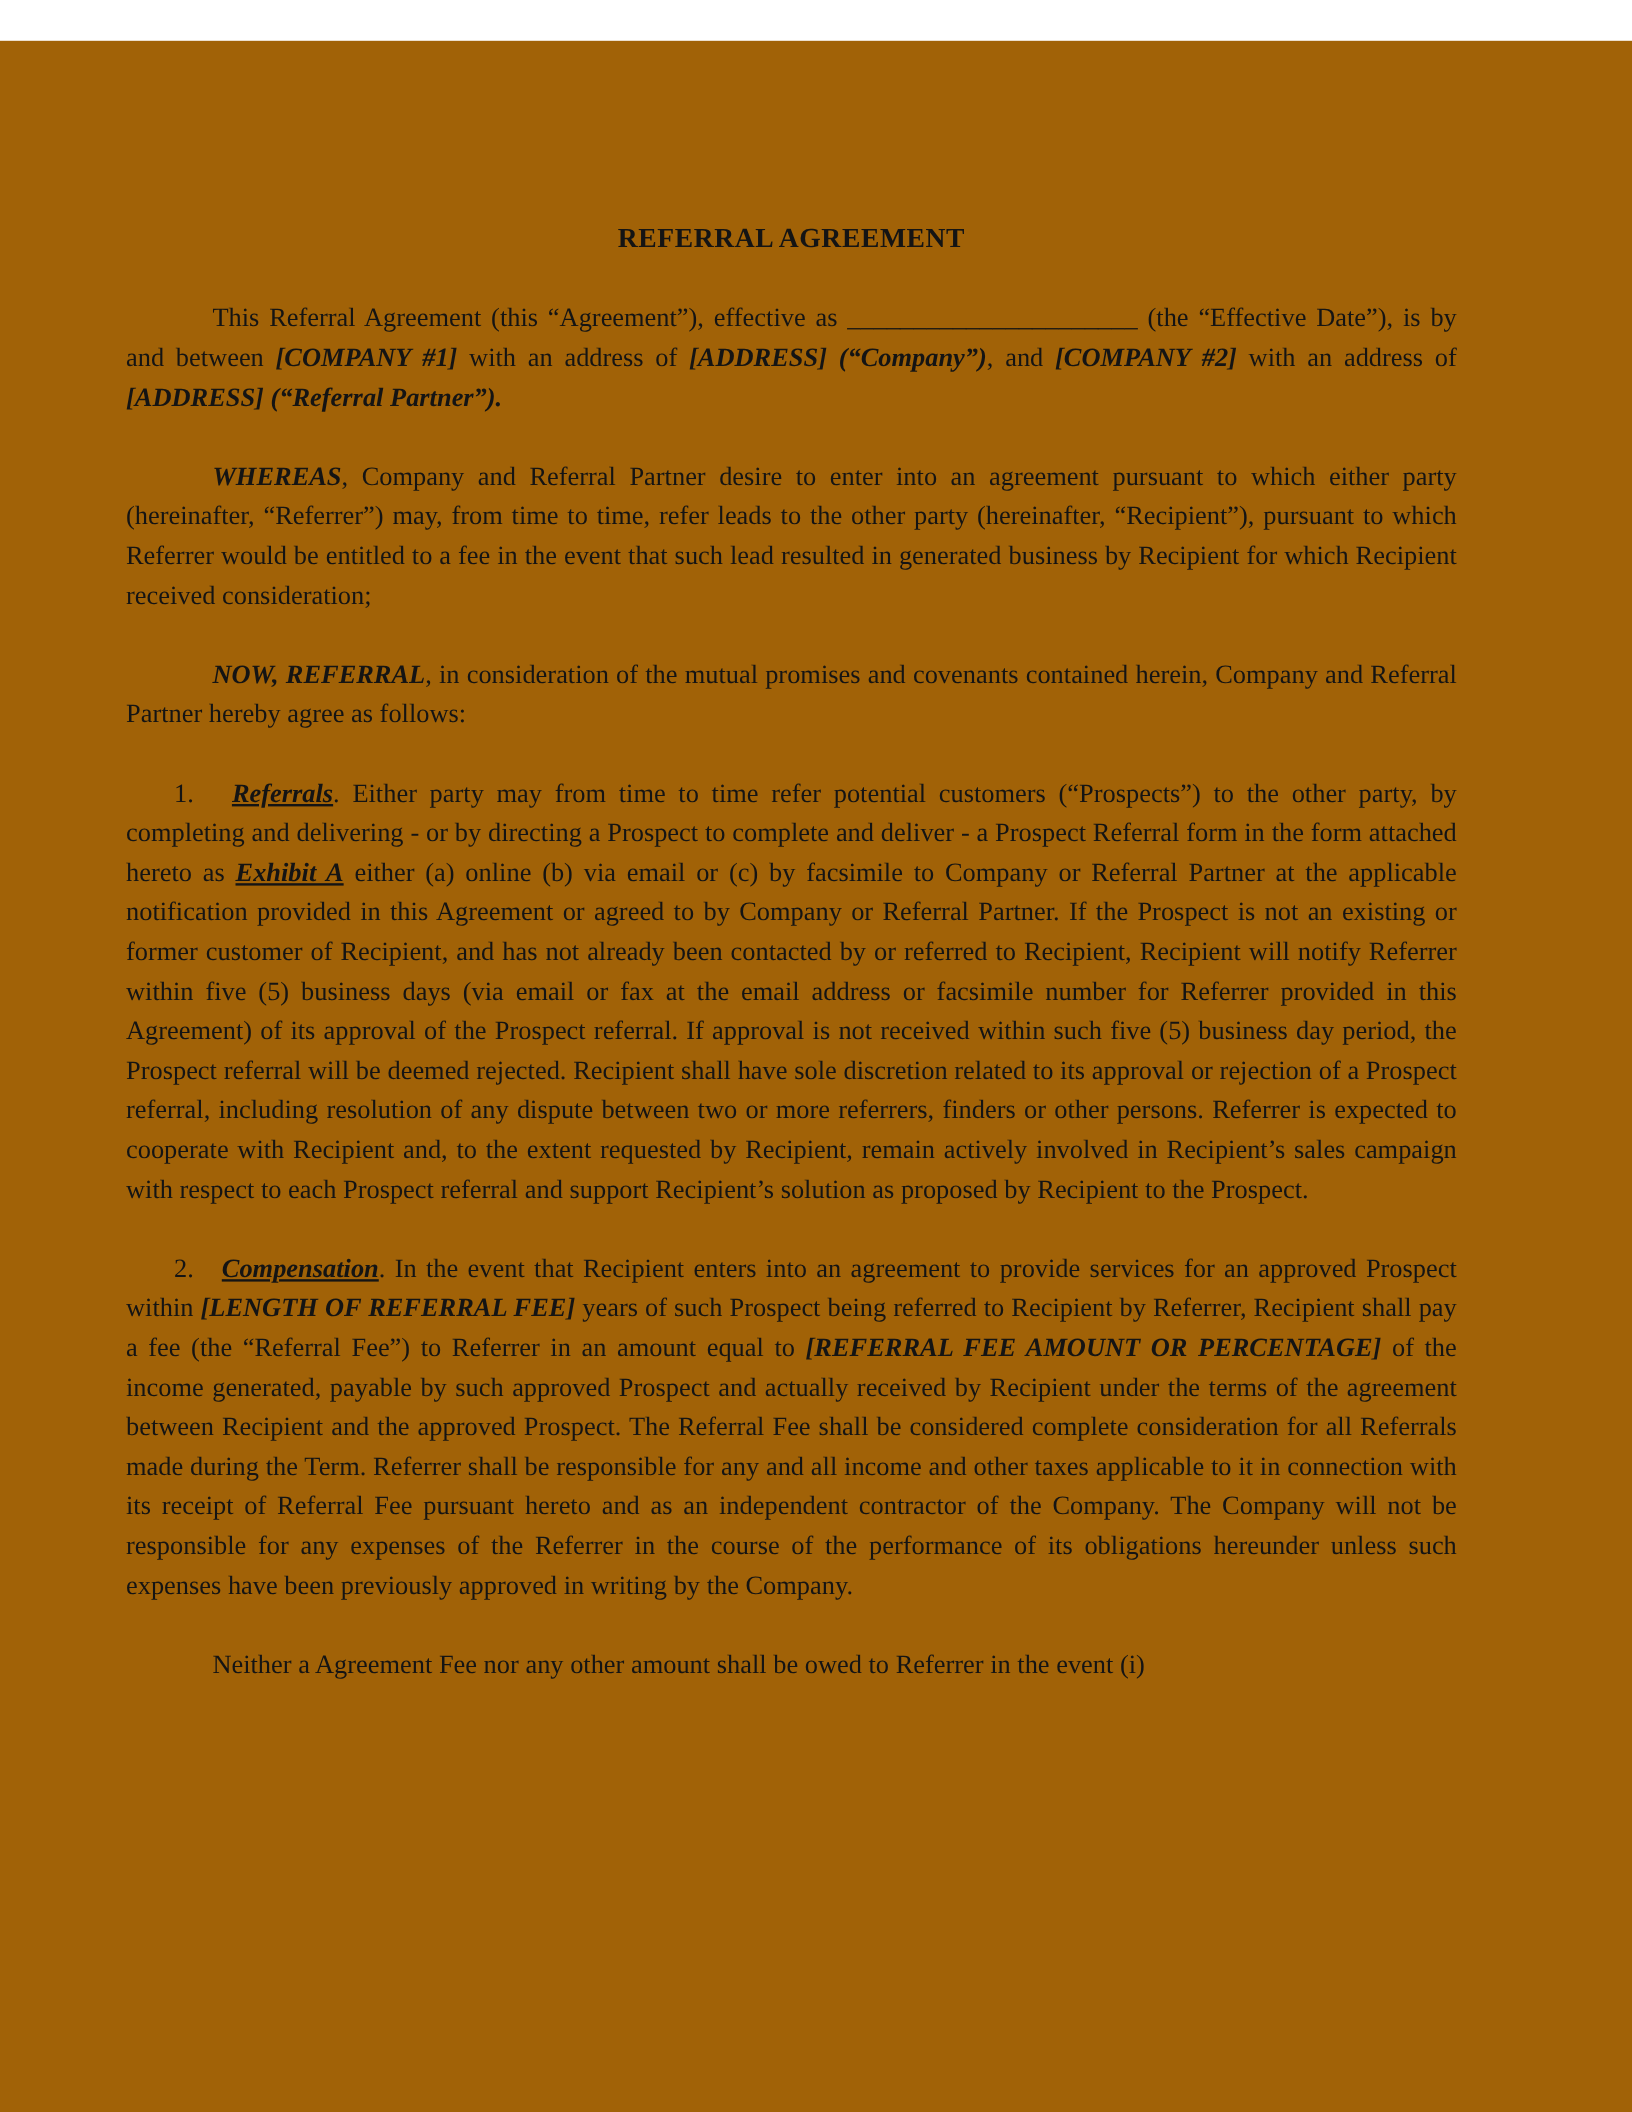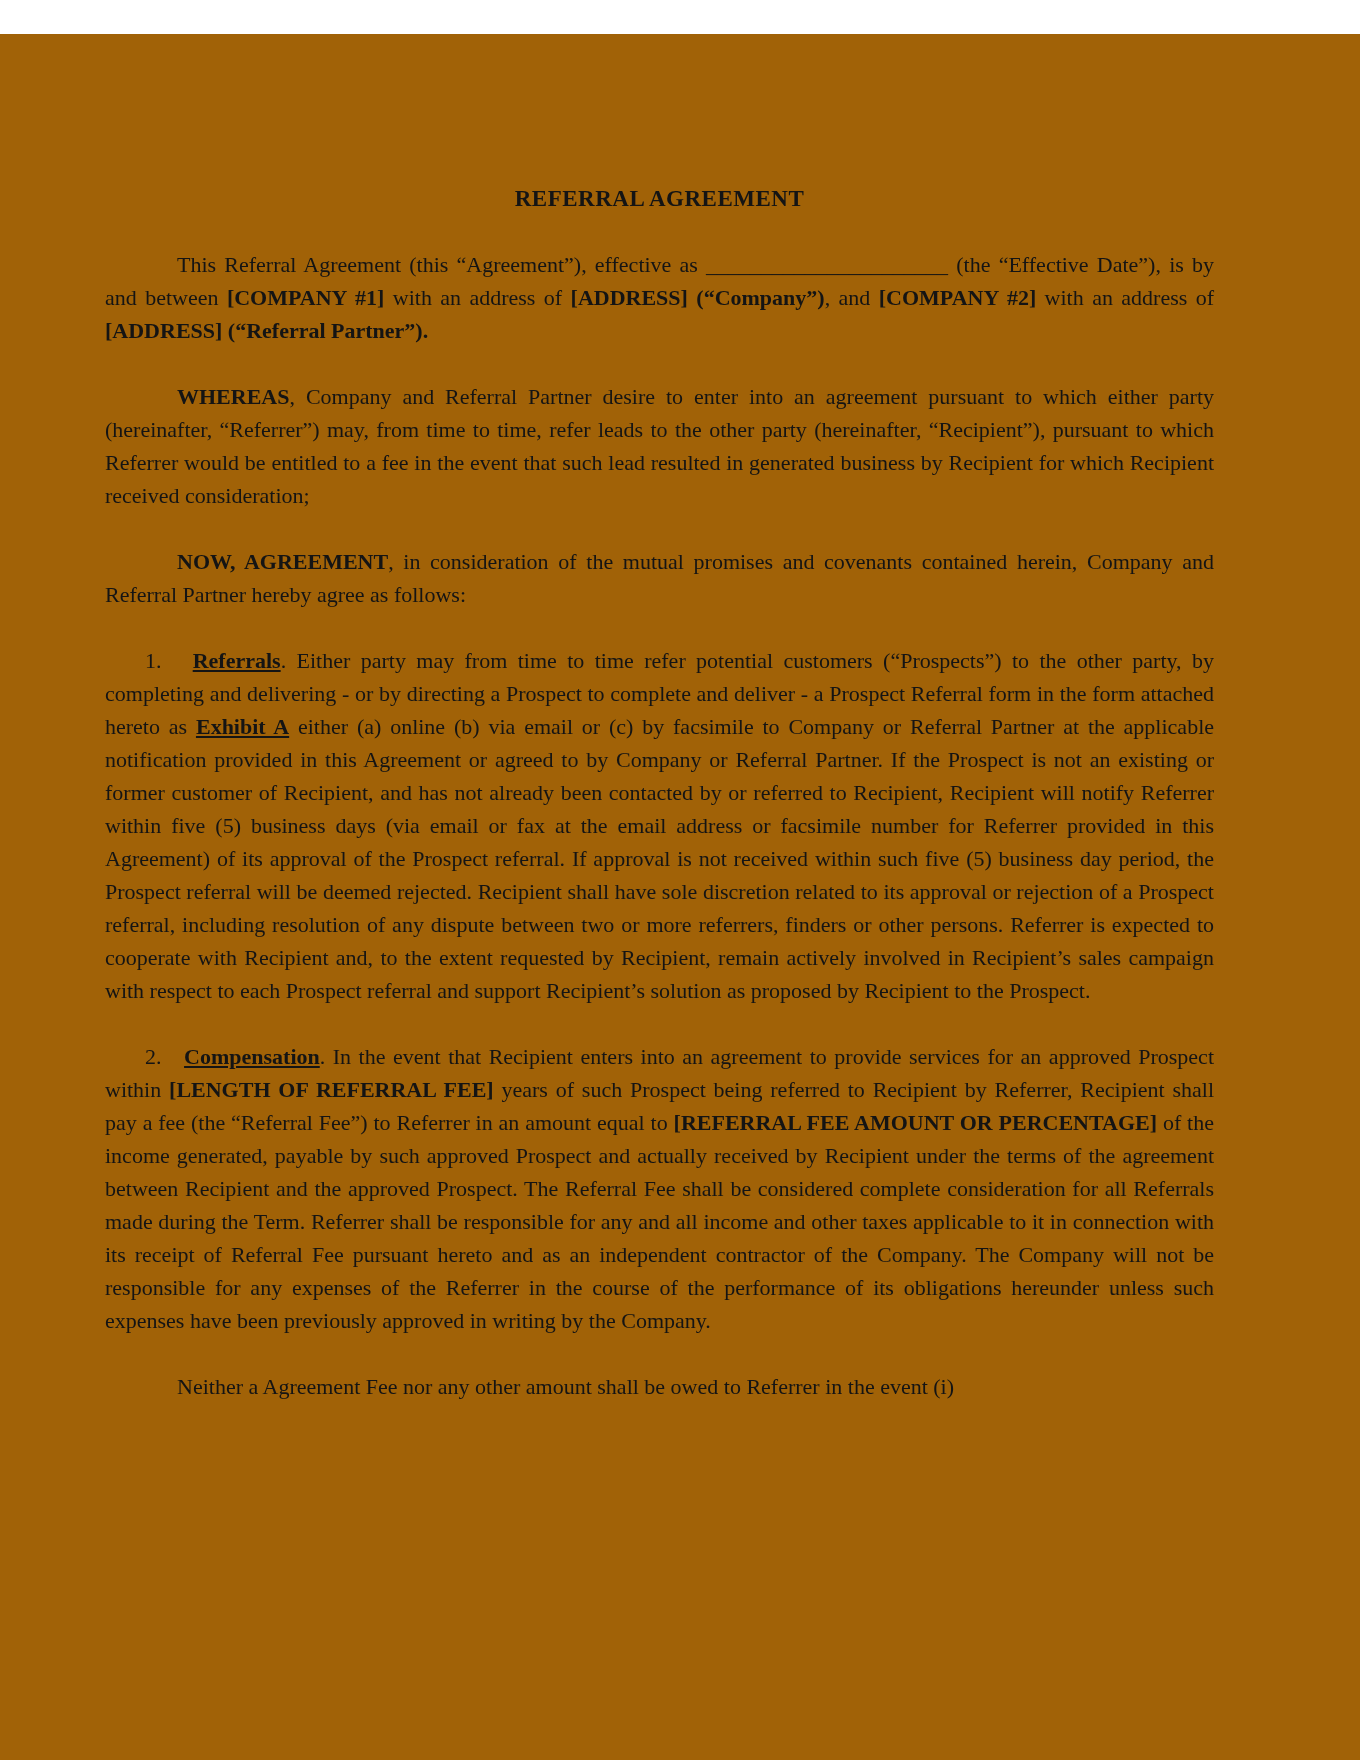--- a/index.html
+++ b/index.html
@@ -26,33 +26,33 @@
     text-align: center;
     margin: 0 0 33px 0;
     letter-spacing: 0.5px;
   }
   p.para {
     margin: 0 0 33px 0;
     text-align: justify;
   }
   p.para.indent-lg { text-indent: 72px; }
   p.para.indent-sm { text-indent: 40px; }
-  .b { font-weight: bold; }
+  .b { font-weight: bold; font-style: italic; }
   .u { text-decoration: underline; }
 </style>
 </head>
 <body>
 
 <div class="page">
   <h1 class="doc-title">REFERRAL AGREEMENT</h1>
 
   <p class="para indent-lg"><span>This Referral Agreement (this “Agreement”), effective as </span><span>______________________</span><span> (the “Effective Date”), is by and between </span><span class="b">[COMPANY #1]</span><span> with an address of </span><span class="b">[ADDRESS] (“Company”)</span><span>, and </span><span class="b">[COMPANY #2]</span><span> with an address of </span><span class="b">[ADDRESS] (“Referral Partner”).</span></p>
 
   <p class="para indent-lg"><span class="b">WHEREAS</span><span>, Company and Referral Partner desire to enter into an agreement pursuant to which either party (hereinafter, “Referrer”) may, from time to time, refer leads to the other party (hereinafter, “Recipient”), pursuant to which Referrer would be entitled to a fee in the event that such lead resulted in generated business by Recipient for which Recipient received consideration;</span></p>
 
-  <p class="para indent-lg"><span class="b">NOW, AGREEMENT</span><span>, in consideration of the mutual promises and covenants contained herein, Company and Referral Partner hereby agree as follows:</span></p>
+  <p class="para indent-lg"><span class="b">NOW, REFERRAL</span><span>, in consideration of the mutual promises and covenants contained herein, Company and Referral Partner hereby agree as follows:</span></p>
 
   <p class="para indent-sm"><span>1.&nbsp;&nbsp;&nbsp;</span><span class="b u">Referrals</span><span>. Either party may from time to time refer potential customers (“Prospects”) to the other party, by completing and delivering - or by directing a Prospect to complete and deliver - a Prospect Referral form in the form attached hereto as </span><span class="b u">Exhibit A</span><span> either (a) online (b) via email or (c) by facsimile to Company or Referral Partner at the applicable notification provided in this Agreement or agreed to by Company or Referral Partner. If the Prospect is not an existing or former customer of Recipient, and has not already been contacted by or referred to Recipient, Recipient will notify Referrer within five (5) business days (via email or fax at the email address or facsimile number for Referrer provided in this Agreement) of its approval of the Prospect referral. If approval is not received within such five (5) business day period, the Prospect referral will be deemed rejected. Recipient shall have sole discretion related to its approval or rejection of a Prospect referral, including resolution of any dispute between two or more referrers, finders or other persons. Referrer is expected to cooperate with Recipient and, to the extent requested by Recipient, remain actively involved in Recipient’s sales campaign with respect to each Prospect referral and support Recipient’s solution as proposed by Recipient to the Prospect.</span></p>
 
   <p class="para indent-sm"><span>2.&nbsp;&nbsp;&nbsp;</span><span class="b u">Compensation</span><span>. In the event that Recipient enters into an agreement to provide services for an approved Prospect within </span><span class="b">[LENGTH OF REFERRAL FEE]</span><span> years of such Prospect being referred to Recipient by Referrer, Recipient shall pay a fee (the “Referral Fee”) to Referrer in an amount equal to </span><span class="b">[REFERRAL FEE AMOUNT OR PERCENTAGE]</span><span> of the income generated, payable by such approved Prospect and actually received by Recipient under the terms of the agreement between Recipient and the approved Prospect. The Referral Fee shall be considered complete consideration for all Referrals made during the Term. Referrer shall be responsible for any and all income and other taxes applicable to it in connection with its receipt of Referral Fee pursuant hereto and as an independent contractor of the Company. The Company will not be responsible for any expenses of the Referrer in the course of the performance of its obligations hereunder unless such expenses have been previously approved in writing by the Company.</span></p>
 
   <p class="para indent-lg"><span>Neither a Agreement Fee nor any other amount shall be owed to Referrer in the event (i)</span></p>
 </div>
 
 </body></html>

